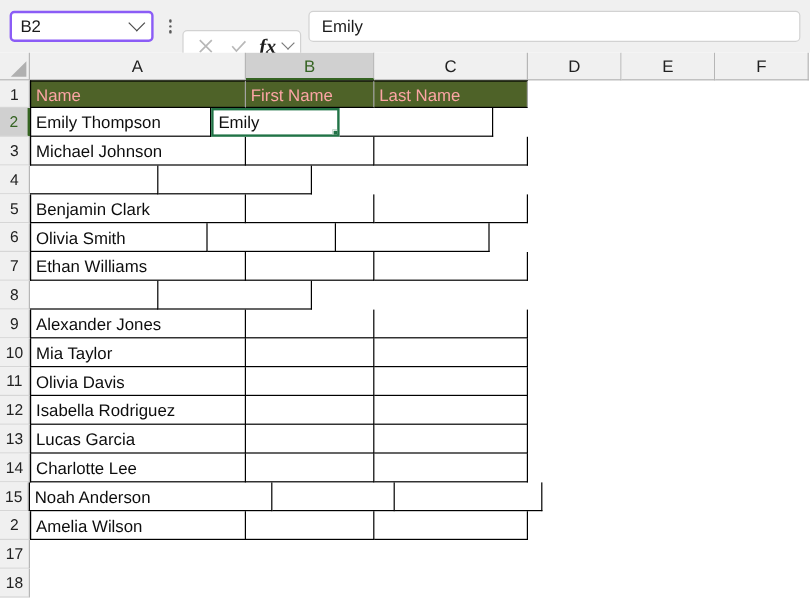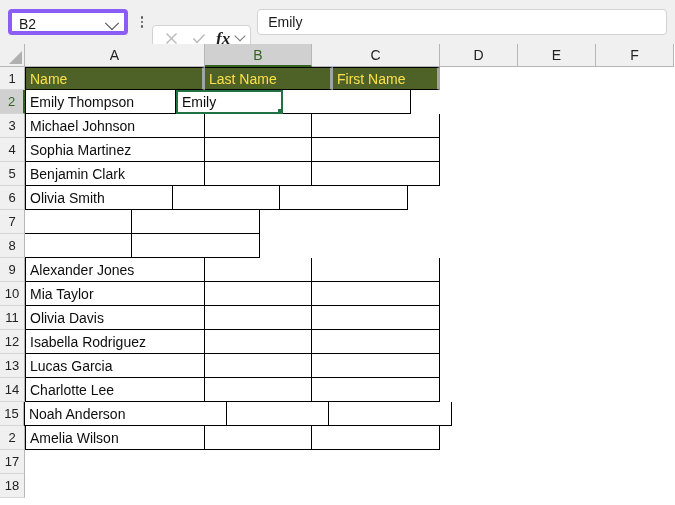--- a/index.html
+++ b/index.html
@@ -23,24 +23,24 @@
     background: #f0f0f0;
     display: flex;
     align-items: center;
     box-sizing: border-box;
   }
   .name-box {
     margin-left: 8px;
     width: 120px;
     height: 26px;
     background: #ffffff;
-    border: 4px solid #8b5cf6;
+    border: 2px solid #8b5cf6;
     border-radius: 4px;
     display: flex;
-    align-items: flex-end;
+    align-items: center;
     justify-content: space-between;
     box-sizing: border-box;
     padding: 0 7px;
   }
   .name-box-text {
     font-size: 14px;
     color: #1a1a1a;
     line-height: 1;
   }
   .chev {
@@ -193,22 +193,22 @@
     overflow: hidden;
     white-space: nowrap;
   }
   .cell.tbl {
     border-right: 1px solid #000000;
     border-bottom: 1px solid #000000;
   }
   .cell.tbl.first { border-left: 1px solid #000000; }
   .cell.hdr {
     background: #4e6228;
-    color: #fde047;
-    border-right: 3px solid #a3a3a3;
+    color: #fca5a5;
+    border-right: 1px solid #a3a3a3;
     border-bottom: 1px solid #000000;
     border-top: 1px solid #000000;
   }
   .cell.hdr.first { border-left: 1px solid #000000; }
   .cell.selected {
     position: relative;
     border: 2px solid #217346;
   }
   .fill-handle {
     position: absolute;
@@ -266,22 +266,22 @@
     <div class="colhead sel" style="width:107px">B</div>
     <div class="colhead" style="width:128px">C</div>
     <div class="colhead" style="width:78px">D</div>
     <div class="colhead" style="width:78px">E</div>
     <div class="colhead" style="width:78px">F</div>
   </div>
 
   <div class="body-row" style="height:23px">
     <div class="rowhead">1</div>
     <div class="cell hdr first" style="width:180px">Name</div>
+    <div class="cell hdr" style="width:107px">First Name</div>
     <div class="cell hdr" style="width:128px">Last Name</div>
-    <div class="cell hdr" style="width:107px">First Name</div>
     <div class="spacer-cell" style="width:78px"></div>
     <div class="spacer-cell" style="width:78px"></div>
     <div class="spacer-cell" style="width:78px"></div>
   </div>
 
   <div class="body-row" style="height:24px">
     <div class="rowhead sel">2</div>
     <div class="cell tbl first" style="width:151px">Emily Thompson</div>
     <div class="cell tbl selected" style="width:107px">
       <span>Emily</span>
@@ -298,21 +298,20 @@
     <div class="cell tbl first" style="width:180px">Michael Johnson</div>
     <div class="cell tbl" style="width:107px"></div>
     <div class="cell tbl" style="width:128px"></div>
     <div class="spacer-cell" style="width:78px"></div>
     <div class="spacer-cell" style="width:78px"></div>
     <div class="spacer-cell" style="width:78px"></div>
   </div>
 
   <div class="body-row" style="height:24px">
     <div class="rowhead">4</div>
-    <div class="cell tbl first" style="width:180px">Sophia Martinez</div>
     <div class="cell tbl" style="width:107px"></div>
     <div class="cell tbl" style="width:128px"></div>
     <div class="spacer-cell" style="width:78px"></div>
     <div class="spacer-cell" style="width:78px"></div>
     <div class="spacer-cell" style="width:78px"></div>
   </div>
 
   <div class="body-row" style="height:24px">
     <div class="rowhead">5</div>
     <div class="cell tbl first" style="width:180px">Benjamin Clark</div>
@@ -328,20 +327,21 @@
     <div class="cell tbl first" style="width:148px">Olivia Smith</div>
     <div class="cell tbl" style="width:107px"></div>
     <div class="cell tbl" style="width:128px"></div>
     <div class="spacer-cell" style="width:78px"></div>
     <div class="spacer-cell" style="width:78px"></div>
     <div class="spacer-cell" style="width:78px"></div>
   </div>
 
   <div class="body-row" style="height:24px">
     <div class="rowhead">7</div>
+    <div class="cell tbl first" style="width:180px">Ethan Williams</div>
     <div class="cell tbl" style="width:107px"></div>
     <div class="cell tbl" style="width:128px"></div>
     <div class="spacer-cell" style="width:78px"></div>
     <div class="spacer-cell" style="width:78px"></div>
     <div class="spacer-cell" style="width:78px"></div>
   </div>
 
   <div class="body-row" style="height:24px">
     <div class="rowhead">8</div>
     <div class="cell tbl" style="width:107px"></div>

